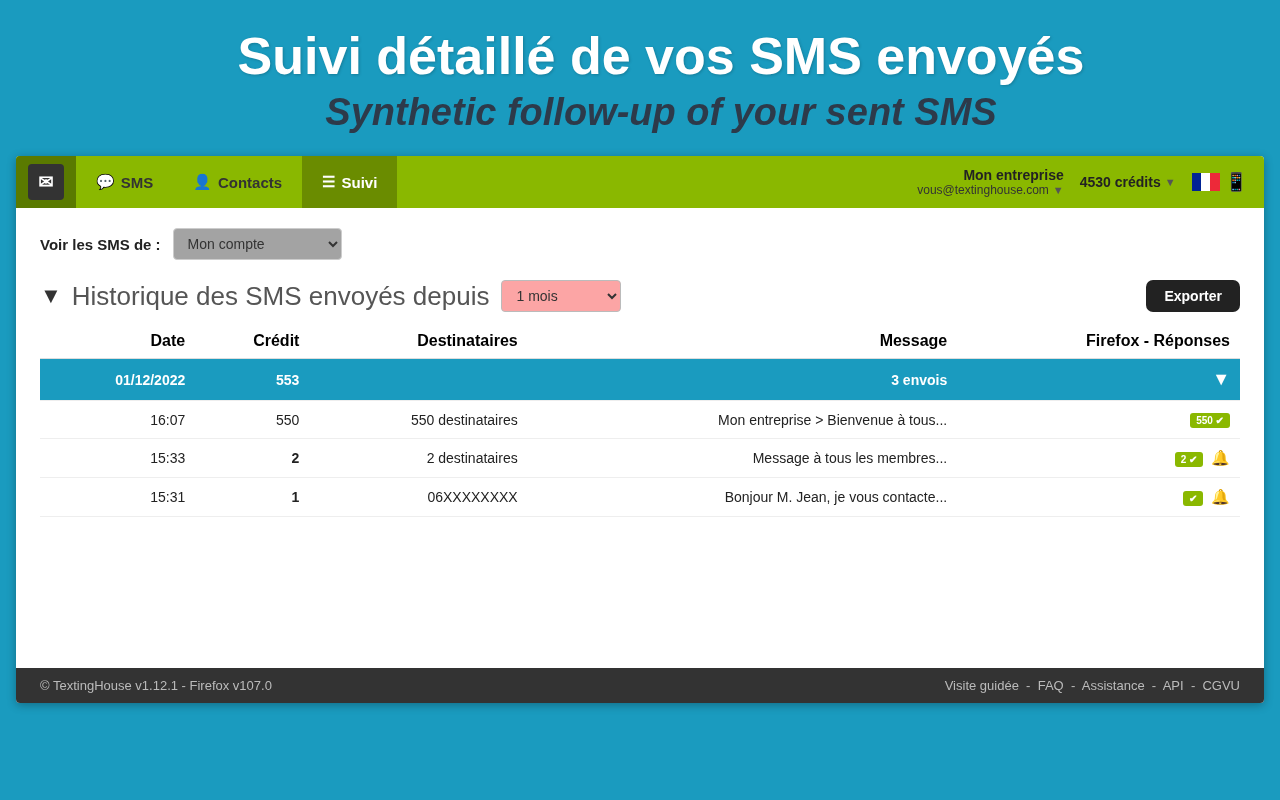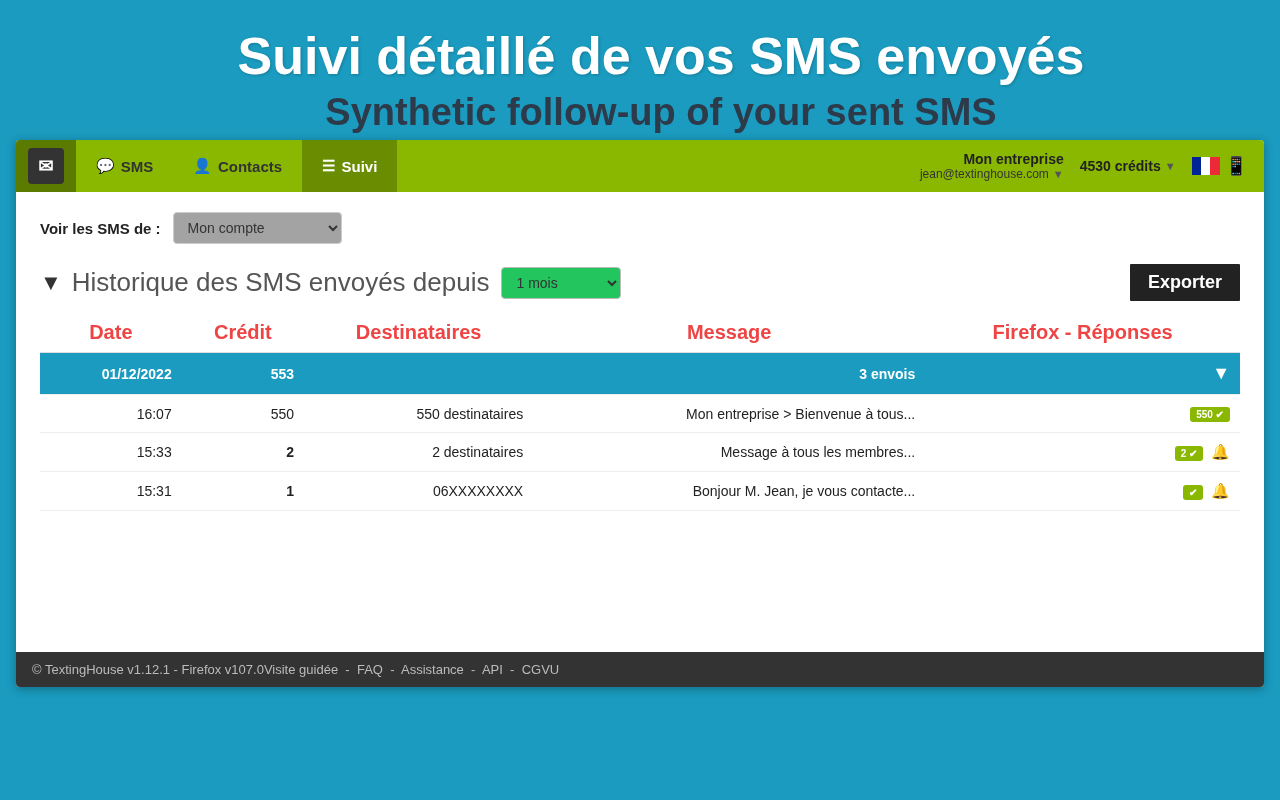--- a/index.html
+++ b/index.html
@@ -2,34 +2,35 @@
 <html><head>
   <meta charset="utf-8">
   <style>
     * { box-sizing: border-box; margin: 0; padding: 0; }
     body { font-family: Arial, sans-serif; background: #1a9bbf; width: 1280px; height: 800px; overflow: hidden; }
 
     
     .banner {
       background: #1a9bbf;
       text-align: center;
-      padding: 28px 20px 6px;
+      padding: 28px 20px 22px;
       margin-left: 42px;
     }
     .banner-title {
       color: #fff;
       font-size: 52px;
       font-weight: bold;
       text-shadow: 1px 1px 3px rgba(0,0,0,0.2);
       line-height: 1.1;
     }
     .banner-subtitle {
       color: #2d3a4a;
       font-size: 38px;
       font-weight: bold;
+      font-style: italic;
       margin-top: 6px;
     }
 
     
     .app-container {
       background: #fff;
       margin: 0 16px;
       border-radius: 4px;
       overflow: hidden;
       box-shadow: 0 2px 10px rgba(0,0,0,0.3);
@@ -178,48 +179,48 @@
       color: #333;
       font-size: 22px;
       cursor: pointer;
     }
     .history-period-select {
       padding: 6px 28px 6px 10px;
       border: 1px solid #bbb;
       border-radius: 4px;
       font-size: 14px;
       color: #333;
-      background: #22c55e;
+      background: #fca5a5;
       appearance: auto;
       cursor: pointer;
       min-width: 120px;
     }
     .export-btn {
       margin-left: auto;
       background: #222;
       color: #fff;
       border: none;
       padding: 8px 18px;
-      font-size: 18px;
-      font-weight: bold;
-      border-radius: 1px;
+      font-size: 14px;
+      font-weight: bold;
+      border-radius: 7px;
       cursor: pointer;
     }
 
     
     .sms-table {
       width: 100%;
       border-collapse: collapse;
     }
     .sms-table thead tr th {
-      font-size: 20px;
-      font-weight: bold;
-      color: #ef4444;
+      font-size: 16px;
+      font-weight: bold;
+      color: #000000;
       padding: 8px 10px;
-      text-align: center;
+      text-align: right;
       border-bottom: 1px solid #ddd;
     }
     .sms-table tbody tr td {
       padding: 10px 10px;
       font-size: 14px;
       color: #222;
       border-bottom: 1px solid #eee;
       text-align: right;
     }
     .row-date-group {
@@ -259,23 +260,23 @@
       color: #fff;
       font-size: 18px;
       float: right;
     }
 
     
     .footer {
       background: #333;
       color: #bbb;
       display: flex;
-      justify-content: flex-start;
-      align-items: center;
-      padding: 10px 16px;
+      justify-content: space-between;
+      align-items: center;
+      padding: 10px 24px;
       font-size: 13px;
       margin-top: 0;
     }
     .footer a {
       color: #bbb;
       text-decoration: none;
     }
 
     .dropdown-arrow {
       font-size: 11px;
@@ -311,21 +312,21 @@
       </div>
       <div class="navbar-item active">
         <span>☰</span>
         <span>Suivi</span>
       </div>
     </div>
     <div class="navbar-right">
       <div class="navbar-user">
         <div class="navbar-user-name">Mon entreprise</div>
         <div class="navbar-user-email">
-          <span>jean@textinghouse.com</span>
+          <span>vous@textinghouse.com</span>
           <span class="dropdown-arrow">▼</span>
         </div>
       </div>
       <div class="navbar-credits">
         <span>4530 crédits</span>
         <span class="dropdown-arrow">▼</span>
       </div>
       <div class="navbar-flag">
         <div class="flag-fr">
           <div class="f1"></div>

